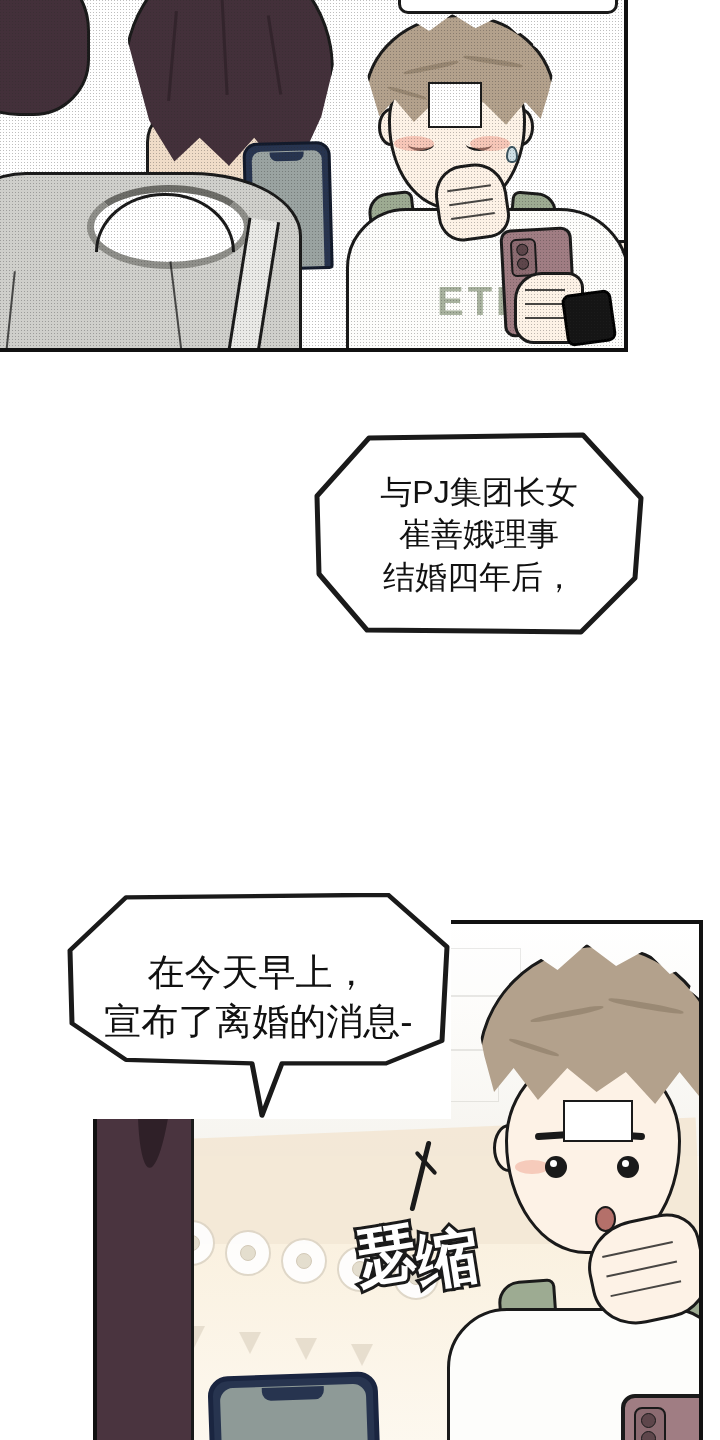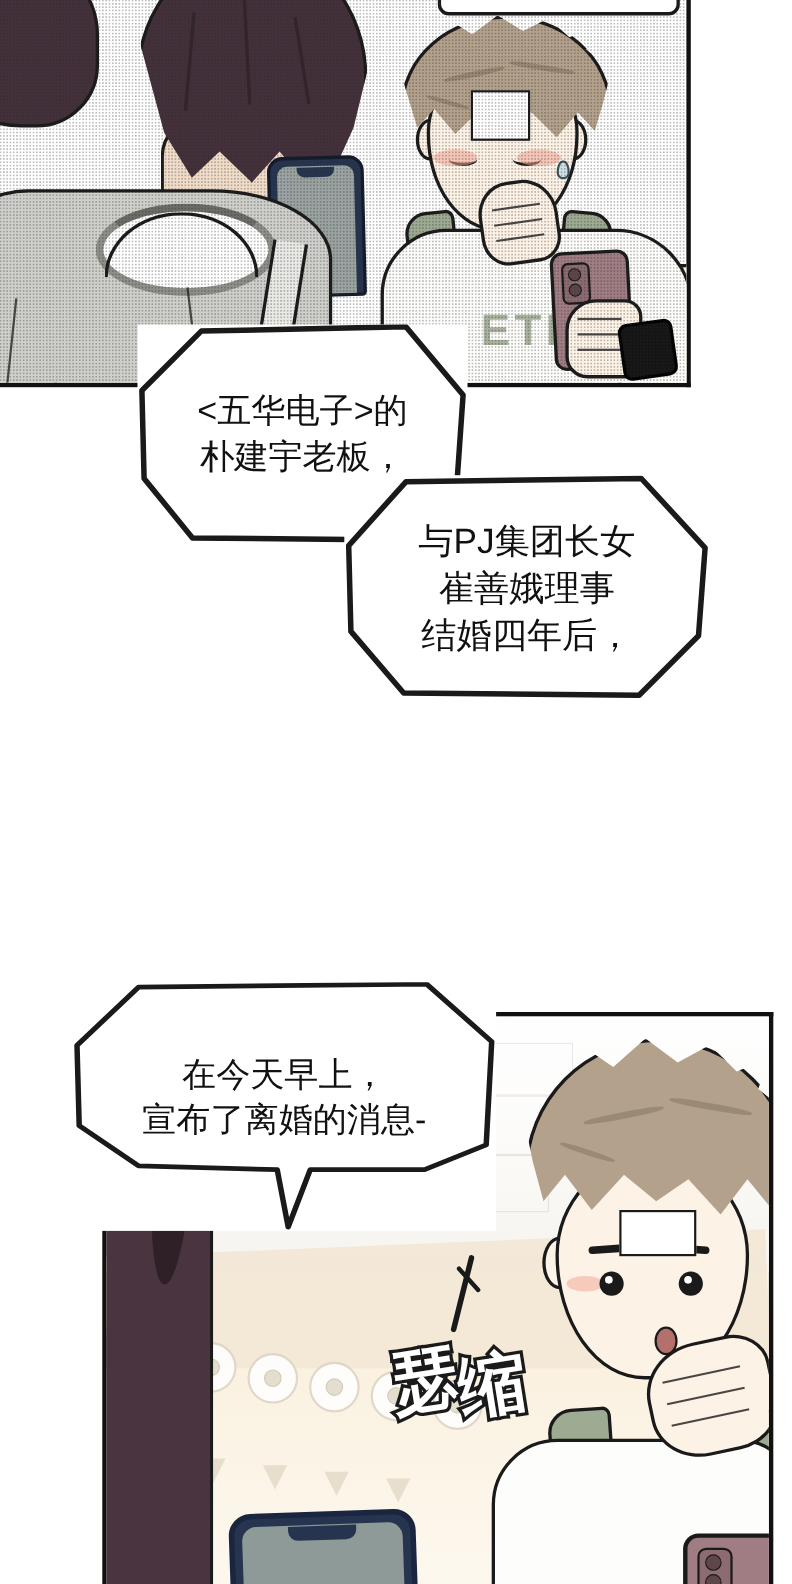--- a/index.html
+++ b/index.html
@@ -687,21 +687,21 @@
     font-family: "Liberation Sans", "DejaVu Sans", sans-serif;
   }
 
   #bubble-1 { left: 125px; top: 295px;  width: 300px; height: 200px; }
   #bubble-1 .btext { font-size: 31px; }
 
   #bubble-2 { left: 313px; top: 432px;  width: 332px; height: 205px; }
   #bubble-2 .btext { font-size: 32px; }
 
   #bubble-3 { left: 66px;  top: 893px;  width: 385px; height: 226px; }
-  #bubble-3 .btext { font-size: 31px; margin-top: -16px; }
+  #bubble-3 .btext { font-size: 37px; margin-top: -16px; }
 </style>
 </head>
 <body>
 
 <div id="page">
 
   <div class="panel" id="panel-top">
 
     <div class="hair-far"></div>
     <div class="shoulder-far"></div>
@@ -838,29 +838,20 @@
         <i class="c1"></i>
         <i class="c2"></i>
       </div>
     </div>
   </div>
 
   <div class="sfx-tick"></div>
   <div class="sfx-tick2"></div>
   <div class="sfx"><span>瑟</span><span class="c2nd">缩</span></div>
 
-  <div class="bubble" id="bubble-1">
-    <div class="hexwrap">
-      <svg viewBox="0 0 300 200" preserveAspectRatio="none">
-        <polygon points="4,60 58,6 244,2 296,64 290,150 236,196 50,194 6,140" fill="#ffffff" stroke="#1a1a1a" stroke-width="5" stroke-linejoin="round"></polygon>
-      </svg>
-    </div>
-    <div class="btext">&lt;五华电子&gt;的
-朴建宇老板，</div>
-  </div>
 
   <div class="bubble" id="bubble-2">
     <div class="hexwrap">
       <svg viewBox="0 0 332 205" preserveAspectRatio="none">
         <polygon points="4,64 56,6 270,3 328,66 322,146 268,200 54,198 6,142" fill="#ffffff" stroke="#1a1a1a" stroke-width="5" stroke-linejoin="round"></polygon>
       </svg>
     </div>
     <div class="btext">与PJ集团长女
 崔善娥理事
 结婚四年后，</div>

